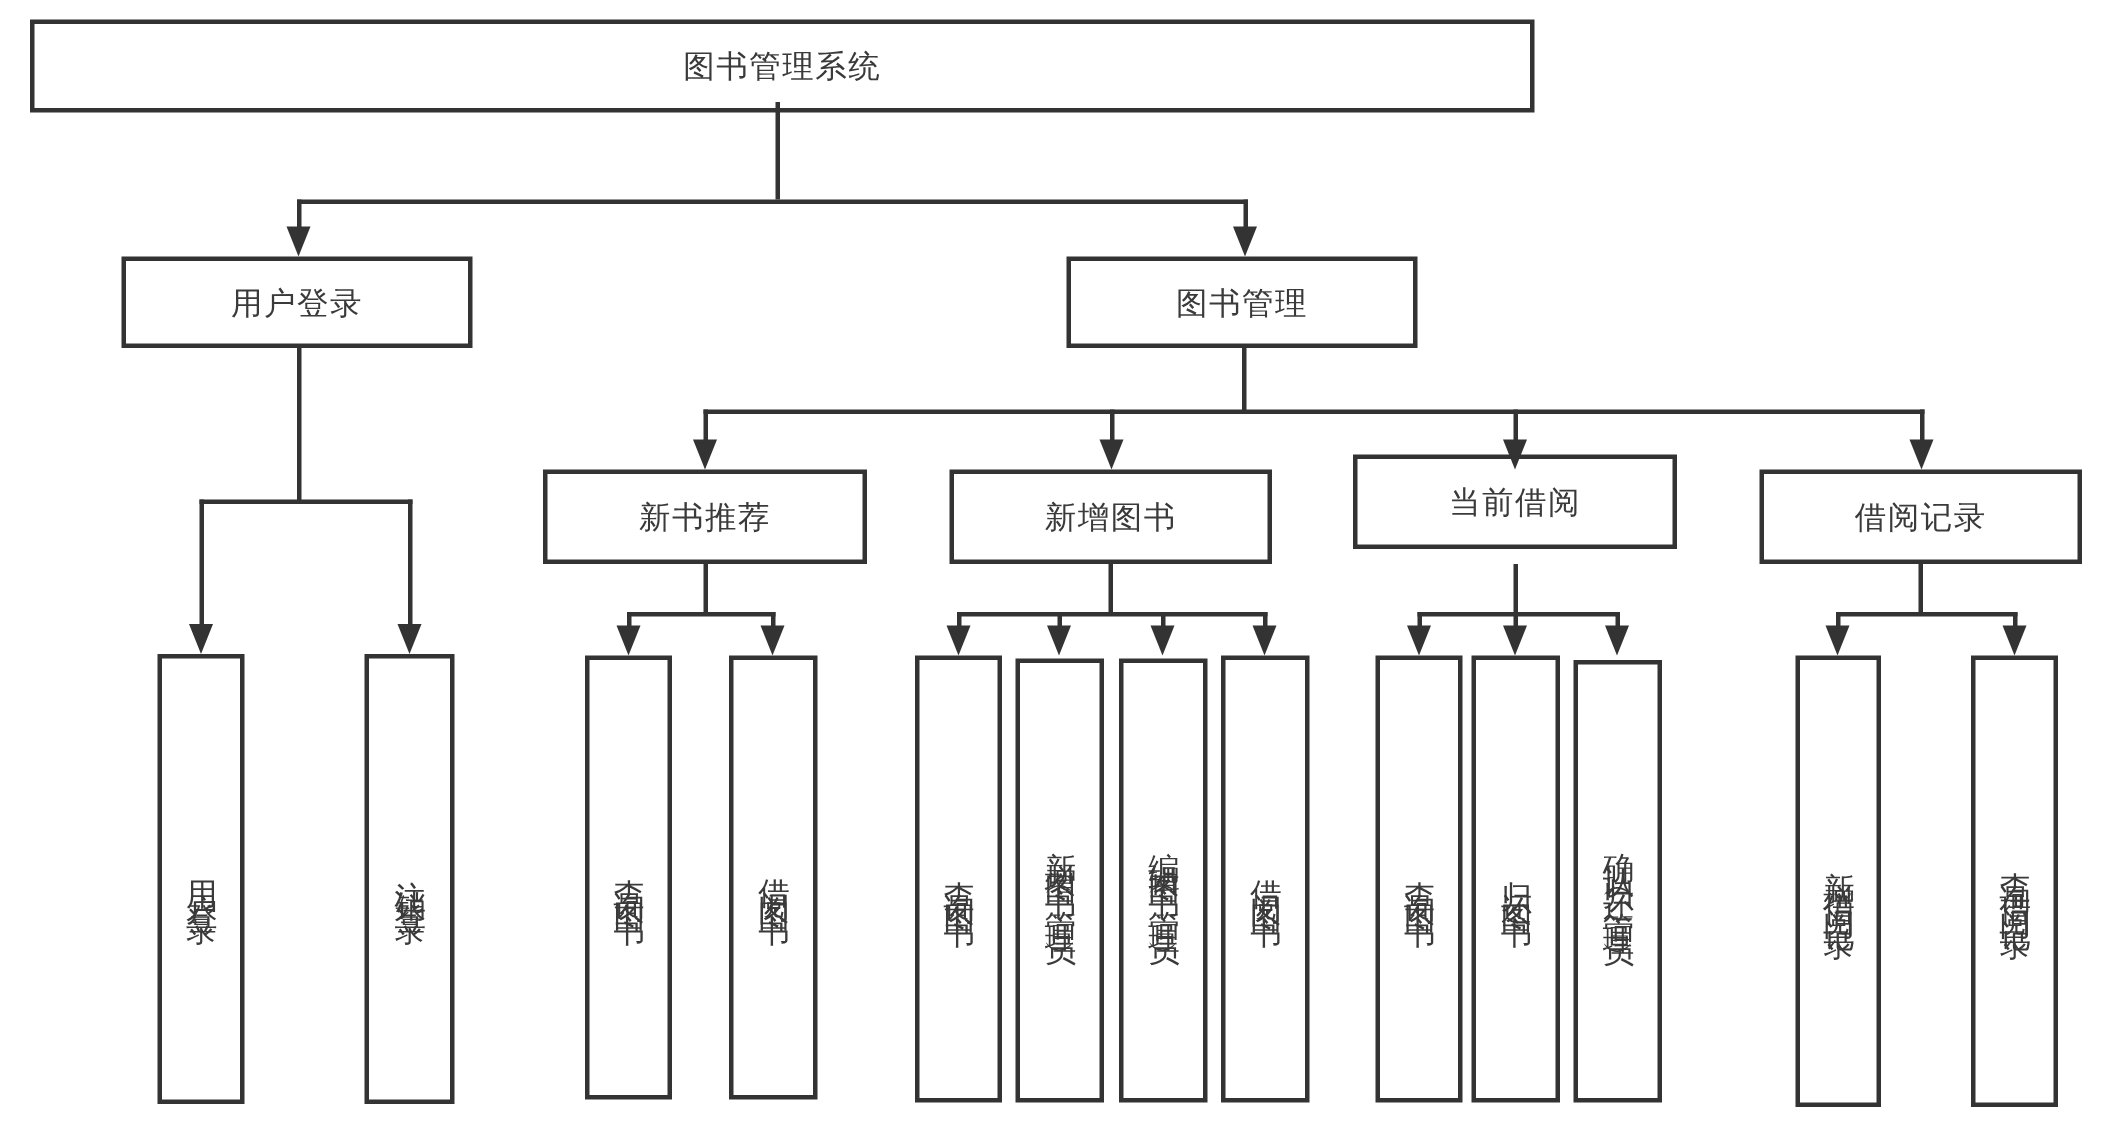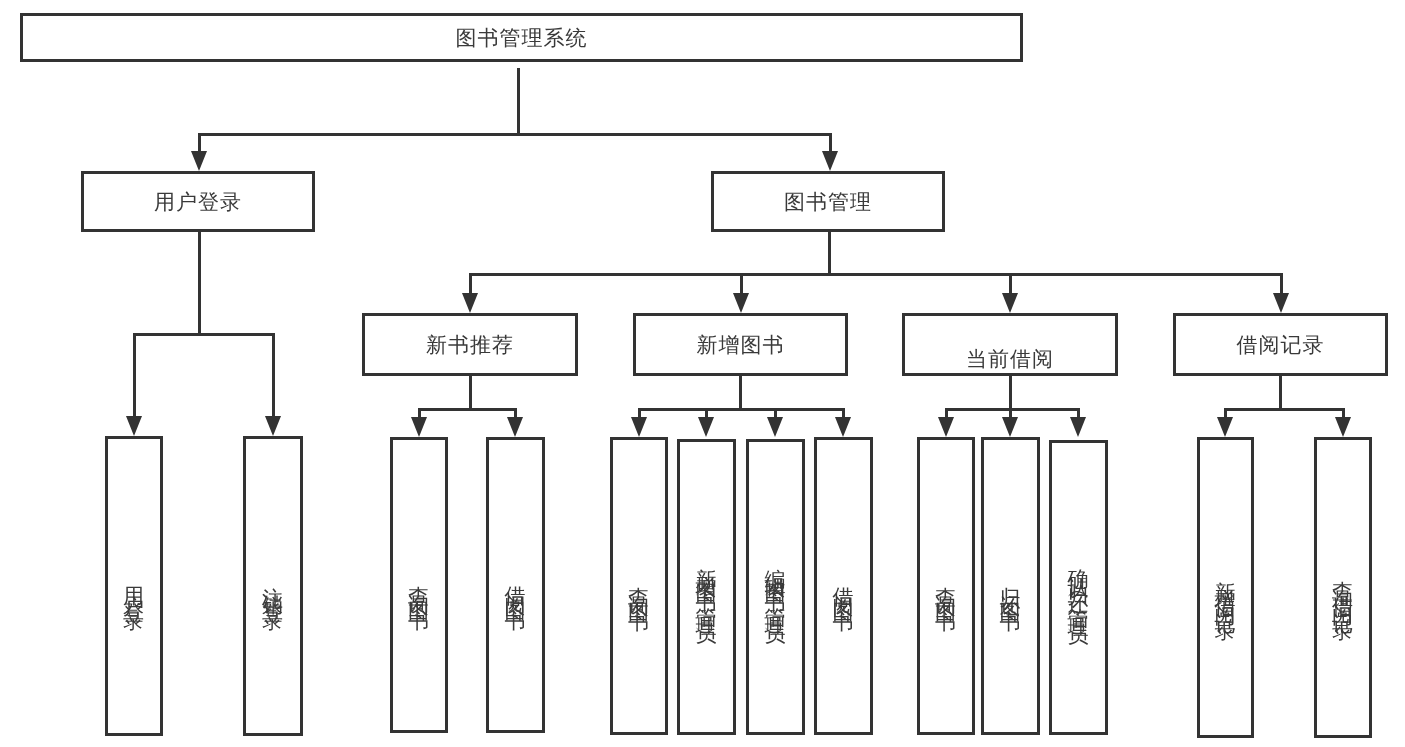--- a/index.html
+++ b/index.html
@@ -49,26 +49,26 @@
   }
   .h{position:absolute;height:3px;background:var(--line);}
   .v{position:absolute;width:3px;background:var(--line);}
   .arrow{
     position:absolute;width:0;height:0;
     border-left:8px solid transparent;
     border-right:8px solid transparent;
     border-top:20px solid var(--line);
   }
   
-  #root-box{left:20px;top:13px;width:1003px;height:49px;}
+  #root-box{left:20px;top:13px;width:1003px;height:62px;}
   #user-login-box{left:81px;top:171px;width:234px;height:61px;}
   #book-mgmt-box{left:711px;top:171px;width:234px;height:61px;}
   #new-book-box{left:362px;top:313px;width:216px;height:63px;}
   #book-borrow-box{left:633px;top:313px;width:215px;height:63px;}
-  #current-borrow-box{left:902px;top:313px;width:216px;height:63px;align-items:flex-end;}
+  #current-borrow-box{left:902px;top:303px;width:216px;height:63px;}
   #borrow-records-box{left:1173px;top:313px;width:215px;height:63px;}
   
   #leaf-0{left:105px;top:436px;width:58px;height:300px;}
   #leaf-1{left:243px;top:436px;width:60px;height:300px;}
   #leaf-2{left:390px;top:437px;width:58px;height:296px;}
   #leaf-3{left:486px;top:437px;width:59px;height:296px;}
   #leaf-4{left:610px;top:437px;width:58px;height:298px;}
   #leaf-5{left:677px;top:439px;width:59px;height:296px;}
   #leaf-6{left:746px;top:439px;width:59px;height:296px;}
   #leaf-7{left:814px;top:437px;width:59px;height:298px;}

